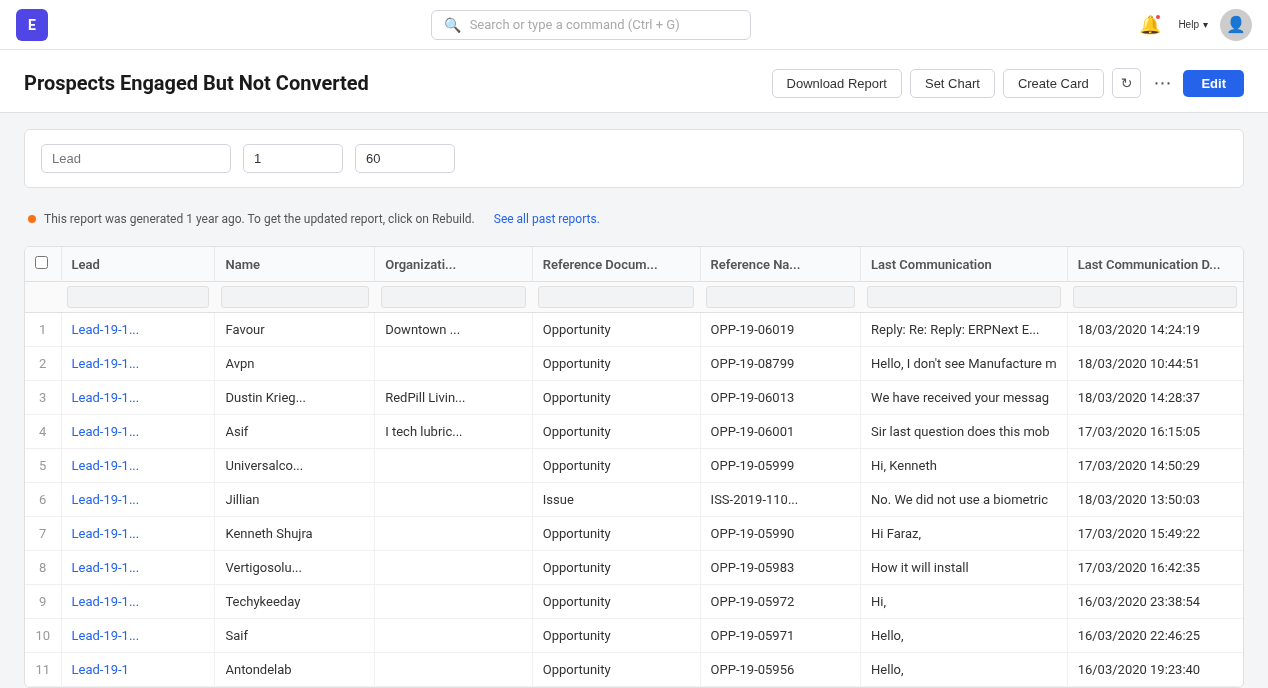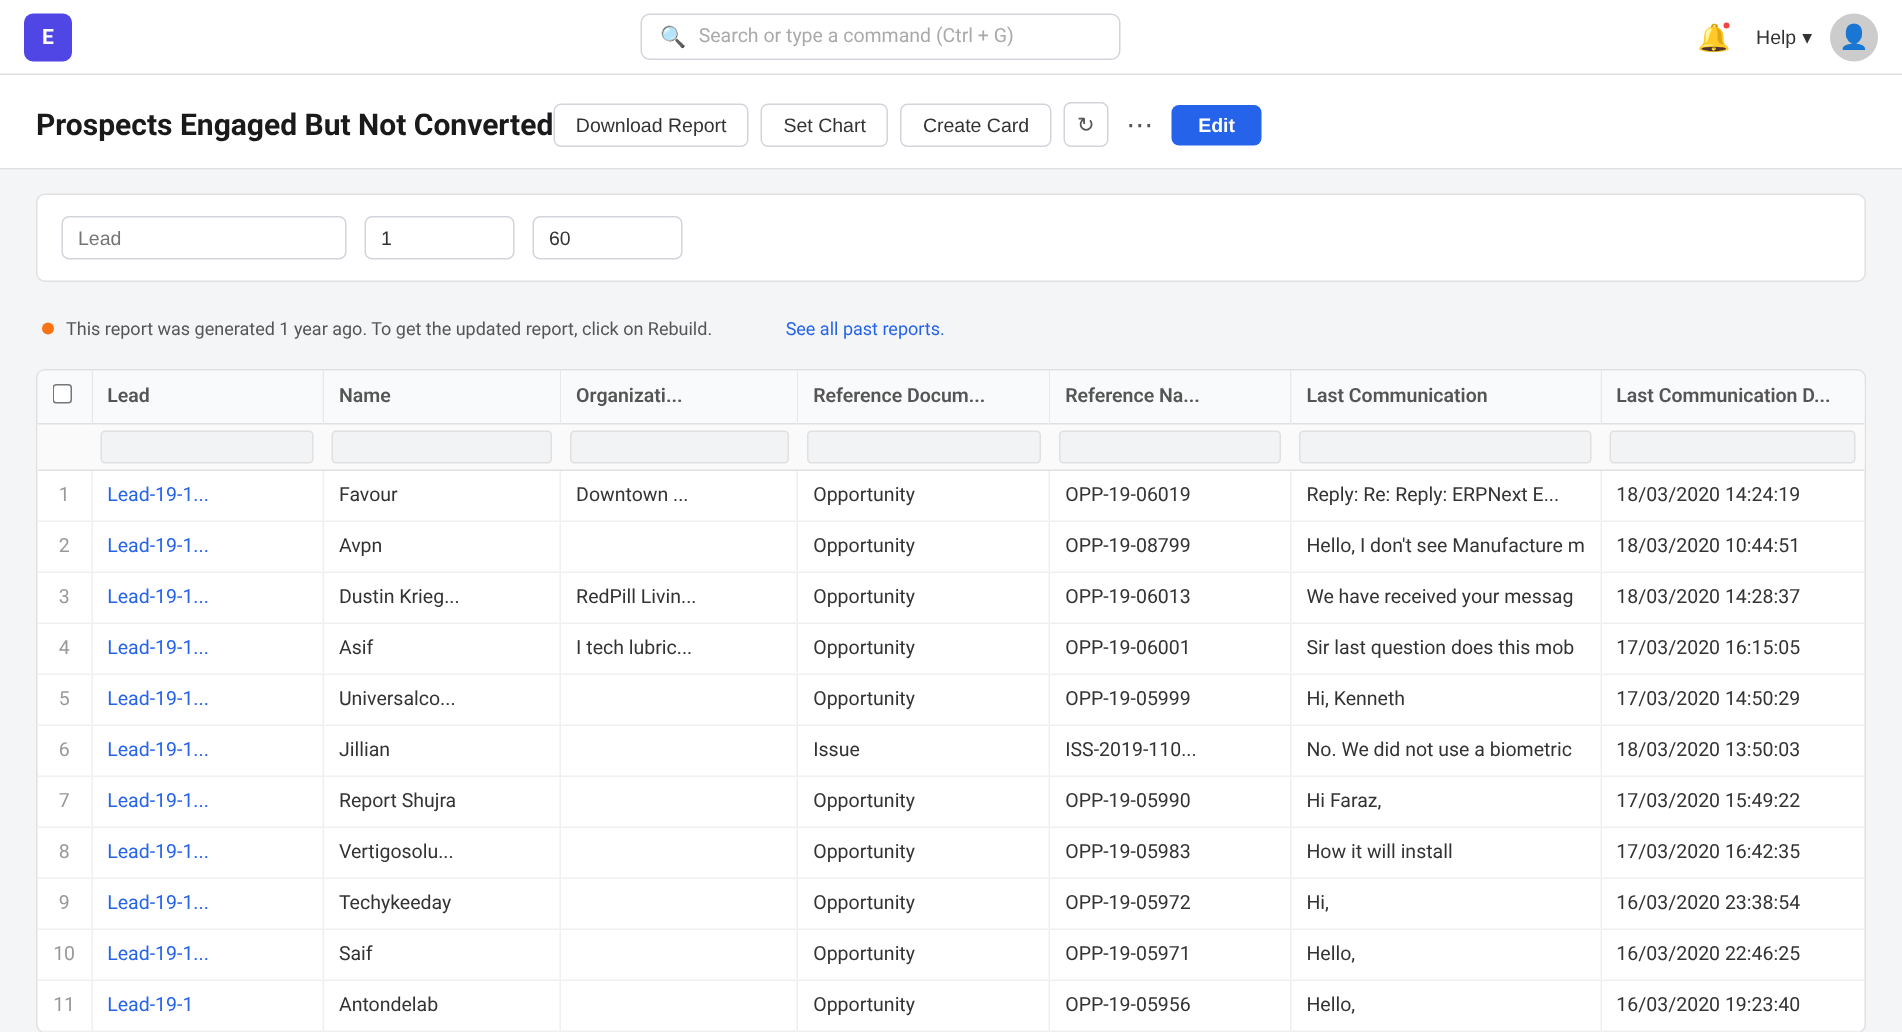--- a/index.html
+++ b/index.html
@@ -26,31 +26,31 @@
     .bell-btn {
       width: 32px; height: 32px; border: none; background: none; cursor: pointer;
       display: flex; align-items: center; justify-content: center; position: relative; font-size: 18px; color: #555;
     }
     .bell-dot {
       position: absolute; top: 4px; right: 4px; width: 8px; height: 8px;
       background: #ef4444; border-radius: 50%; border: 2px solid #fff;
     }
     .help-btn {
       display: flex; align-items: center; gap: 4px;
-      border: none; background: none; cursor: pointer; font-size: 13px; color: #333;
+      border: none; background: none; cursor: pointer; font-size: 10px; color: #333;
     }
     .avatar {
       width: 32px; height: 32px; border-radius: 50%; background: #ccc;
       overflow: hidden; display: flex; align-items: center; justify-content: center;
       font-size: 16px;
     }
 
     
     .page-header {
-      display: flex; align-items: center; 
+      display: flex; align-items: center; justify-content: space-between;
       padding: 18px 24px 14px; background: #fff; border-bottom: 1px solid #e0e0e0;
     }
     .page-title { font-size: 20px; font-weight: 700; color: #1a1a1a; }
     .header-actions { display: flex; align-items: center; gap: 8px; }
     .btn-outline {
       border: 1px solid #d1d5db; background: #fff; border-radius: 5px;
       padding: 6px 14px; cursor: pointer; font-size: 13px; color: #333; white-space: nowrap;
     }
     .btn-primary {
       border: none; background: #2563eb; color: #fff; border-radius: 5px;
@@ -79,21 +79,21 @@
     .filter-input.wide { width: 190px; }
     .filter-input.mid { width: 100px; }
     .filter-input.short { width: 100px; }
 
     
     .notice-bar {
       display: flex; align-items: center; gap: 8px;
       padding: 8px 4px; margin-bottom: 12px; font-size: 12px; color: #555;
     }
     .notice-dot { width: 8px; height: 8px; background: #f97316; border-radius: 50%; flex-shrink: 0; }
-    .notice-link { color: #2563eb; cursor: pointer; text-decoration: none; margin-left: 30px; }
+    .notice-link { color: #2563eb; cursor: pointer; text-decoration: none; }
 
     
     .table-wrap {
       background: #fff; border: 1px solid #e0e0e0; border-radius: 6px; overflow: auto;
     }
     table { width: 100%; border-collapse: collapse; font-size: 13px; }
     thead tr { background: #f9fafb; border-bottom: 1px solid #e0e0e0; }
     thead th {
       text-align: left; padding: 9px 10px; font-weight: 600; color: #555;
       border-right: 1px solid #e8e8e8; white-space: nowrap; position: sticky; top: 0; background: #f9fafb;
@@ -253,21 +253,21 @@
       <td>Jillian</td>
       <td></td>
       <td>Issue</td>
       <td>ISS-2019-110...</td>
       <td>No. We did not use a biometric</td>
       <td>18/03/2020 13:50:03</td>
     </tr>
           <tr>
       <td class="row-num">7</td>
       <td><a class="lead-link">Lead-19-1...</a></td>
-      <td>Report Shujra</td>
+      <td>Kenneth Shujra</td>
       <td></td>
       <td>Opportunity</td>
       <td>OPP-19-05990</td>
       <td>Hi Faraz,</td>
       <td>17/03/2020 15:49:22</td>
     </tr>
           <tr>
       <td class="row-num">8</td>
       <td><a class="lead-link">Lead-19-1...</a></td>
       <td>Vertigosolu...</td>

